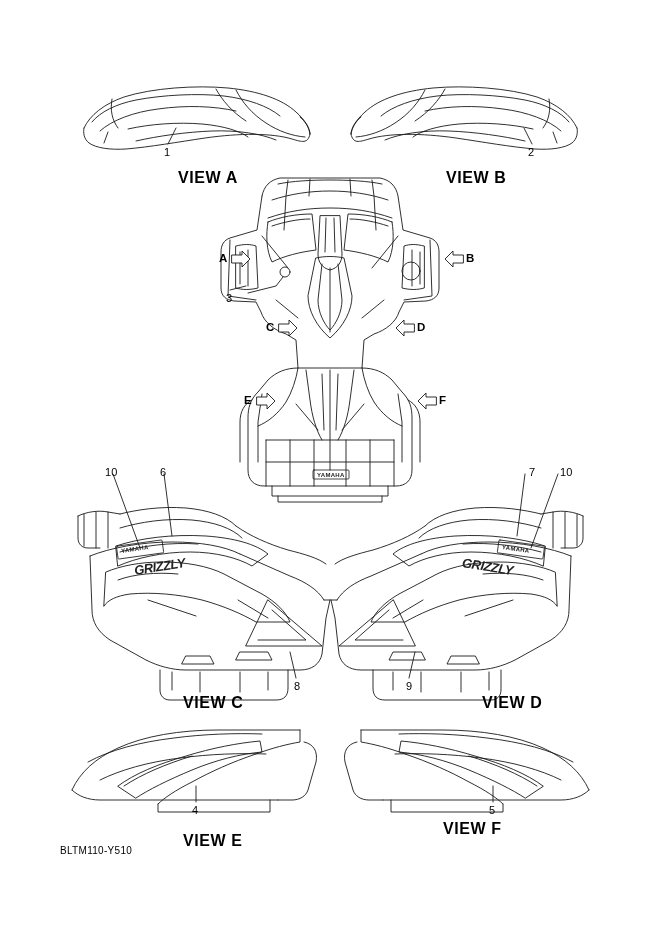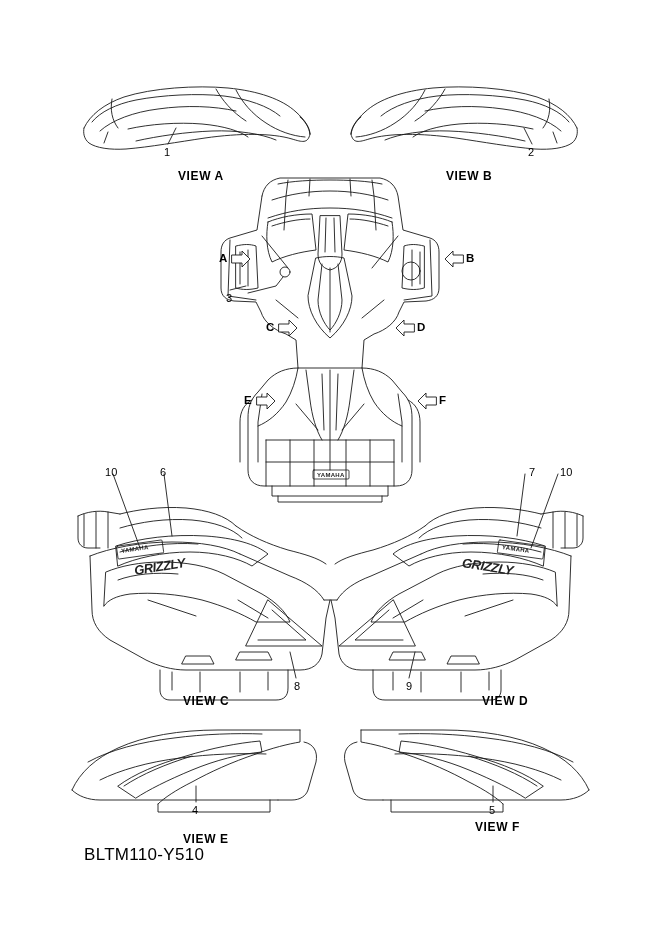--- a/index.html
+++ b/index.html
@@ -30,40 +30,39 @@
   }
   .lbl {
     position: absolute;
     font-size: 11px;
     letter-spacing: 0.2px;
     white-space: nowrap;
     line-height: 1;
   }
   .viewlbl {
     position: absolute;
-    font-size: 12px;
+    font-size: 16px;
     font-weight: bold;
     letter-spacing: 0.6px;
     white-space: nowrap;
     line-height: 1;
   }
   .callout {
     position: absolute;
     font-size: 11.5px;
     font-weight: bold;
     white-space: nowrap;
     line-height: 1;
   }
   .partcode {
     position: absolute;
-    font-size: 17px;
+    font-size: 10px;
     letter-spacing: 0.3px;
     white-space: nowrap;
     line-height: 1;
-    margin-left: 24px;
   }
   .badge-txt {
     position: absolute;
     font-size: 6px;
     font-weight: bold;
     letter-spacing: 0.3px;
     white-space: nowrap;
     line-height: 1;
     color: #222;
   }
@@ -301,21 +300,21 @@
       </g>
 
     </g>
   </svg>
 
   <div class="viewlbl" style="left:178px; top:170px;">VIEW A</div>
   <div class="viewlbl" style="left:446px; top:170px;">VIEW B</div>
   <div class="viewlbl" style="left:183px; top:695px;">VIEW C</div>
   <div class="viewlbl" style="left:482px; top:695px;">VIEW D</div>
   <div class="viewlbl" style="left:183px; top:833px;">VIEW E</div>
-  <div class="viewlbl" style="left:475px; top:821px;">VIEW F</div>
+  <div class="viewlbl" style="left:443px; top:821px;">VIEW F</div>
 
   <div class="callout" style="left:219px; top:253px;">A</div>
   <div class="callout" style="left:466px; top:253px;">B</div>
   <div class="callout" style="left:266px; top:322px;">C</div>
   <div class="callout" style="left:417px; top:322px;">D</div>
   <div class="callout" style="left:244px; top:395px;">E</div>
   <div class="callout" style="left:439px; top:395px;">F</div>
 
   <div class="lbl" style="left:164px; top:147px;">1</div>
   <div class="lbl" style="left:528px; top:147px;">2</div>

